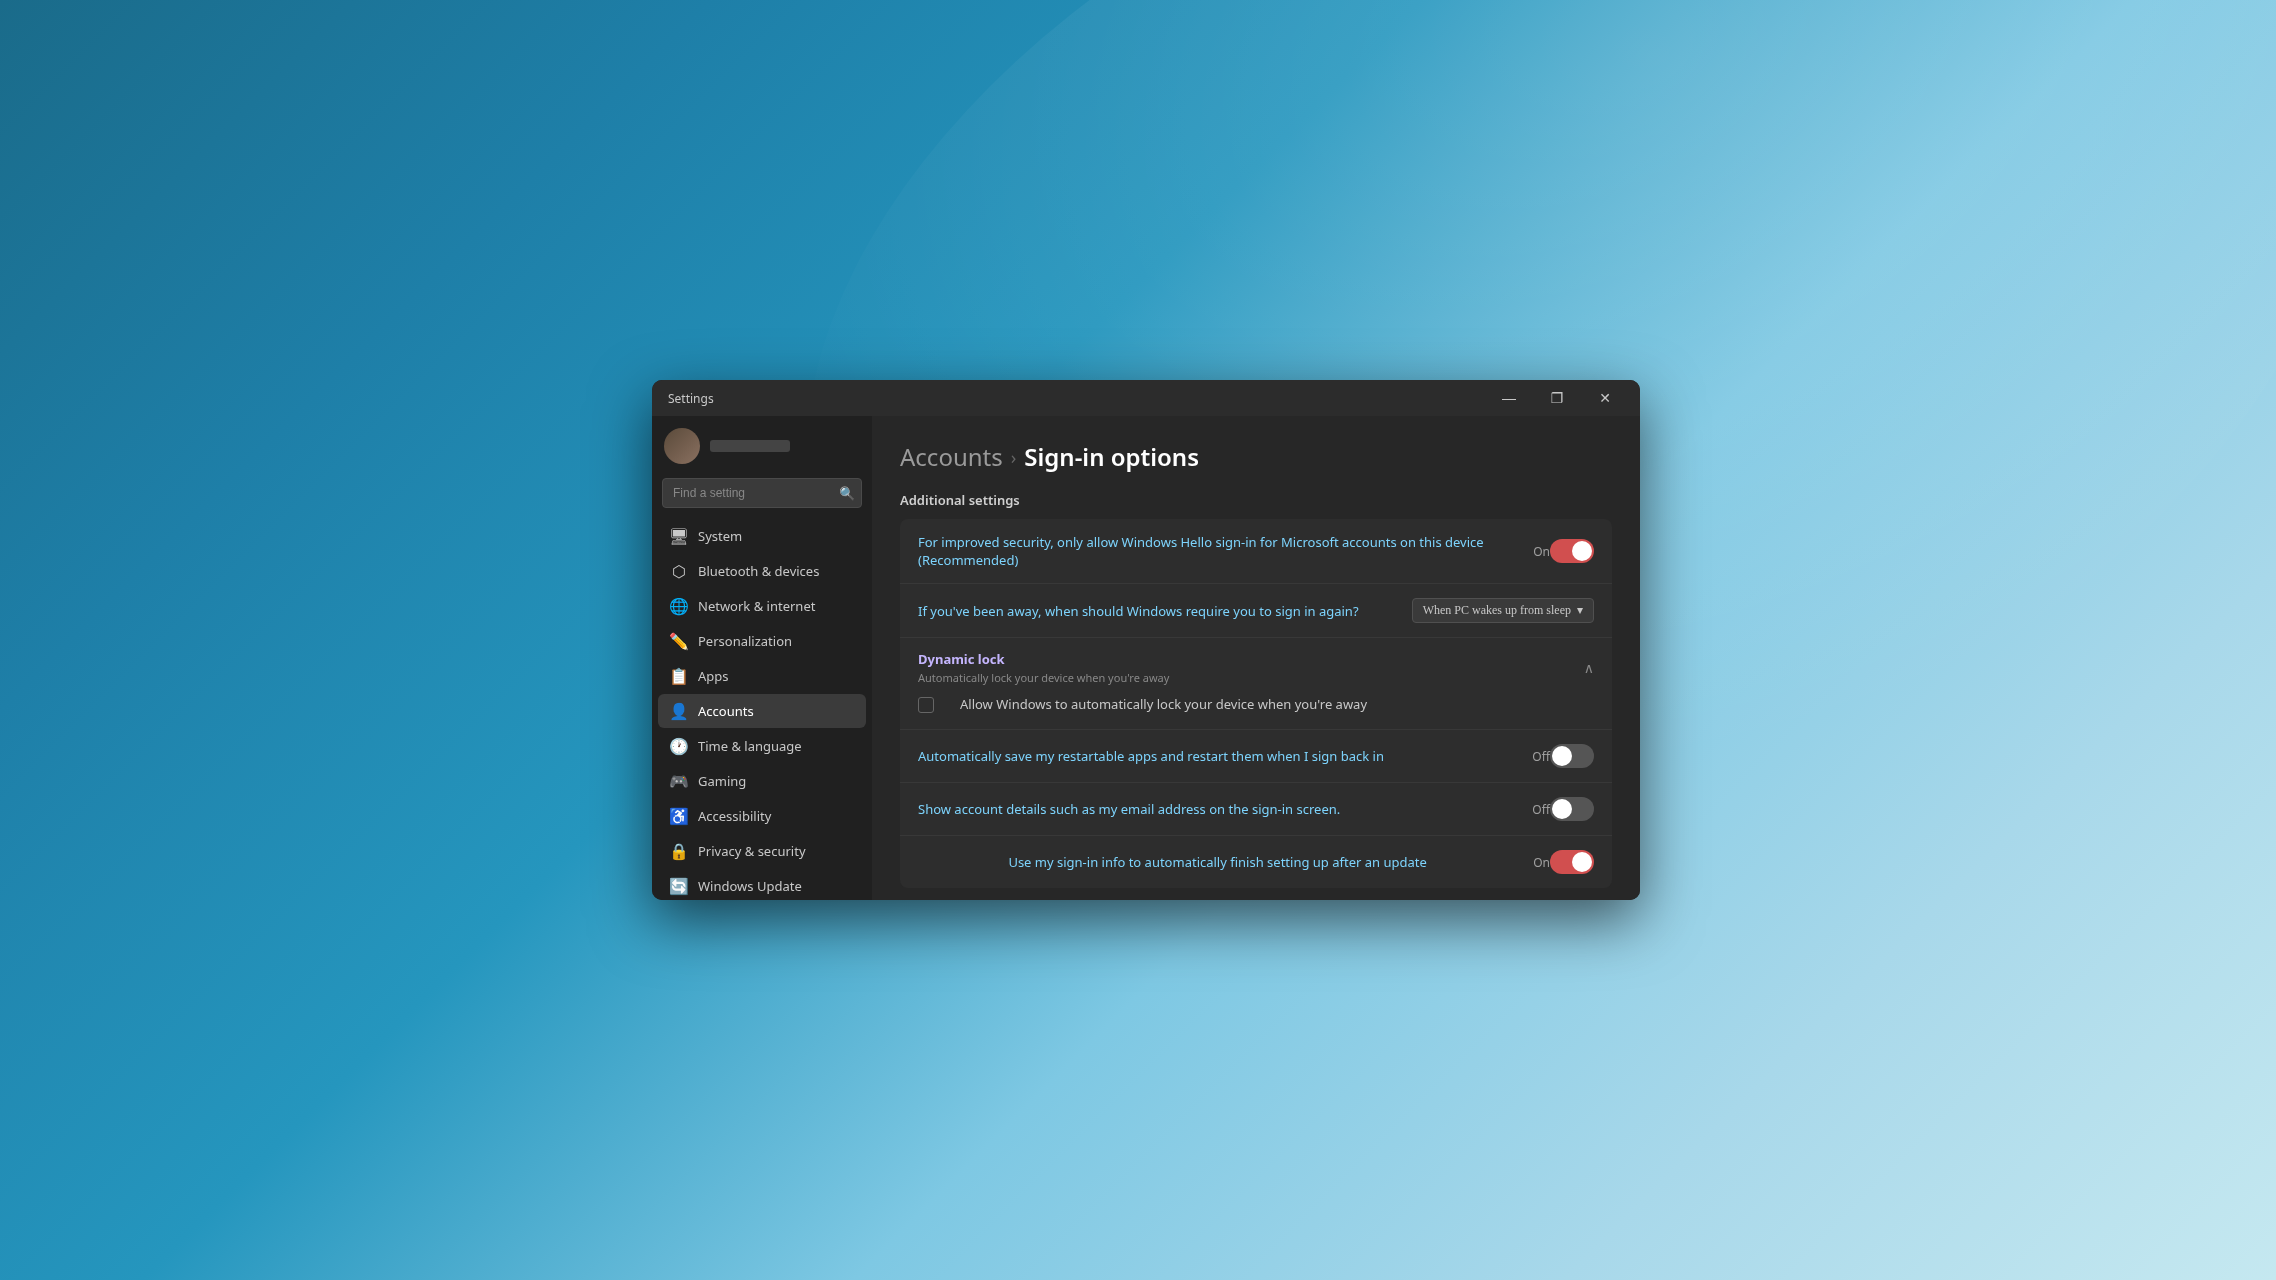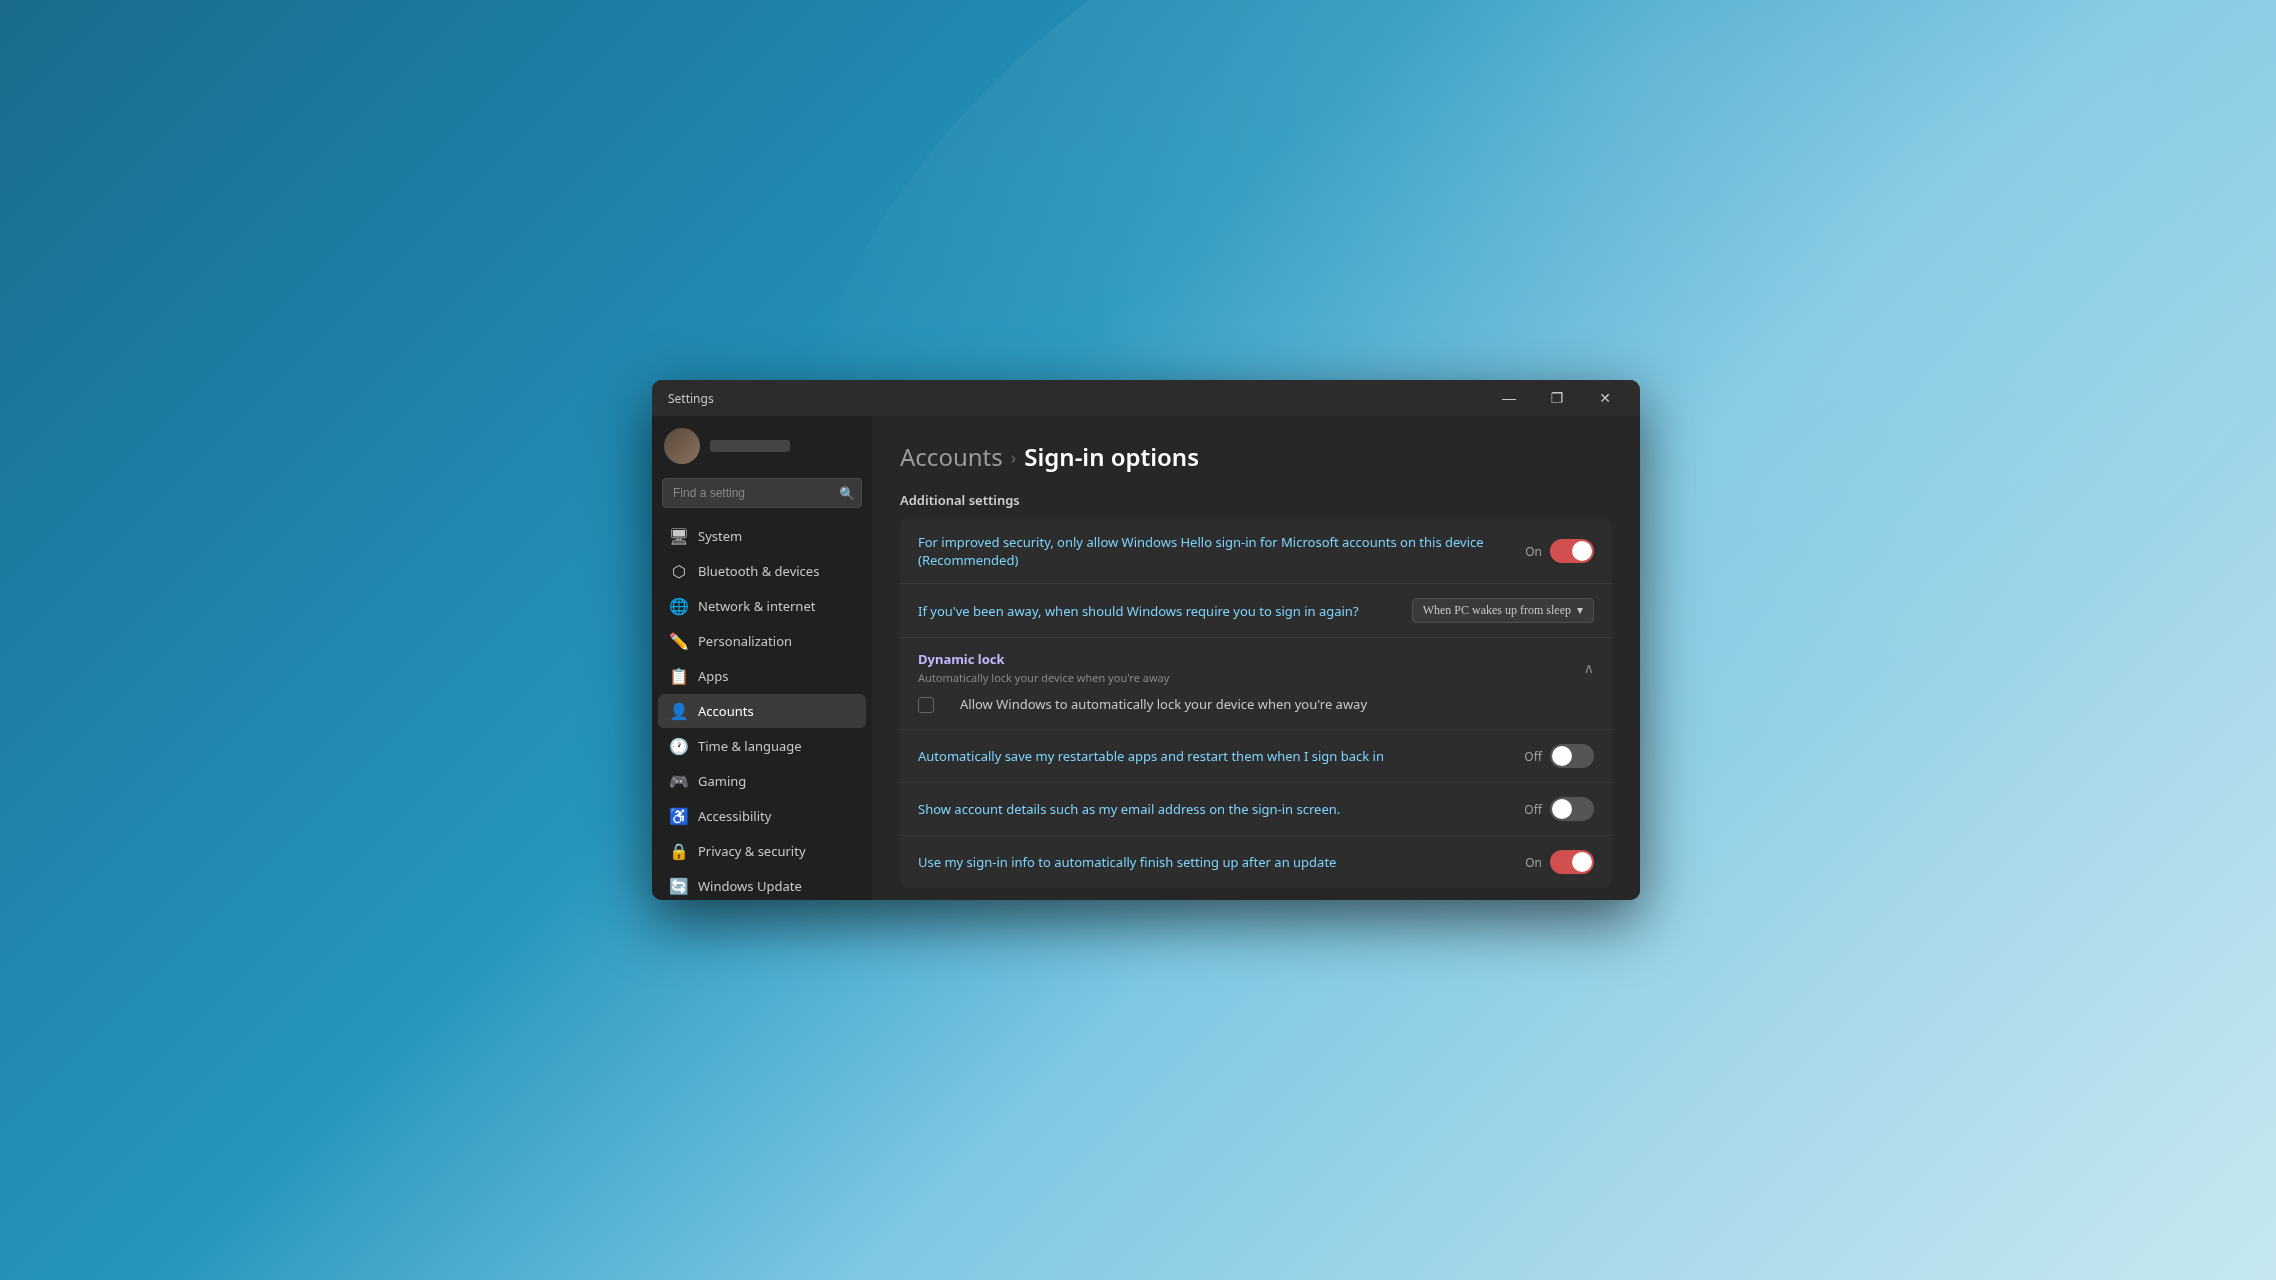--- a/index.html
+++ b/index.html
@@ -239,34 +239,33 @@
     .settings-row {
       display: flex;
       align-items: center;
       justify-content: space-between;
       padding: 14px 18px;
       border-bottom: 1px solid #383838;
       cursor: pointer;
       transition: background 0.15s;
     }
 
-    .settings-row:last-child { border-bottom: none; }
+    .settings-row:last-child { border-bottom: none; text-align: center; }
 
     .settings-row-text {
       font-size: 13px;
       color: #7dd3fc;
       flex: 1;
       padding-right: 16px;
       line-height: 1.4;
     }
 
     .settings-row-right {
       display: flex;
       align-items: center;
-      gap: 8px;
       flex-shrink: 0;
     }
 
     .toggle-label {
       font-size: 12px;
       color: #a0a0a0;
     }
 
     .toggle {
       width: 44px;

